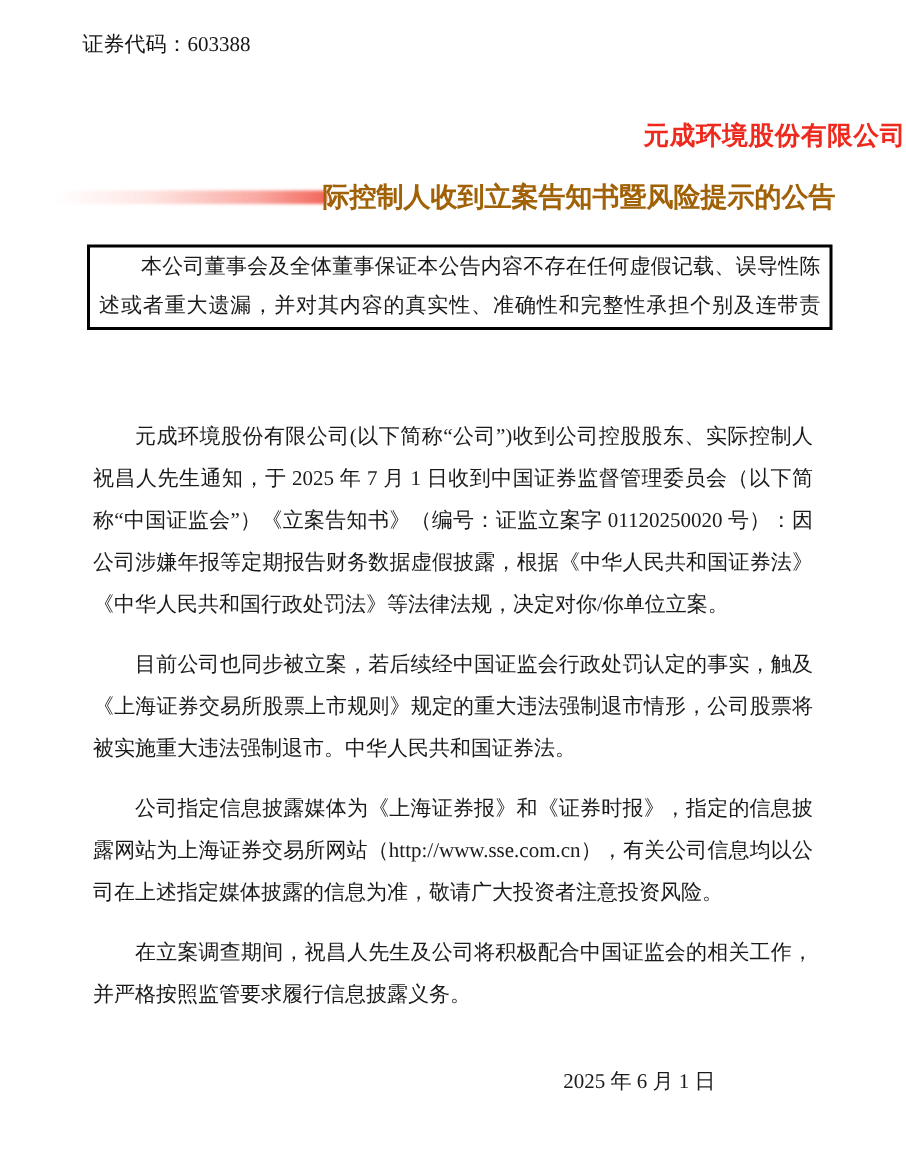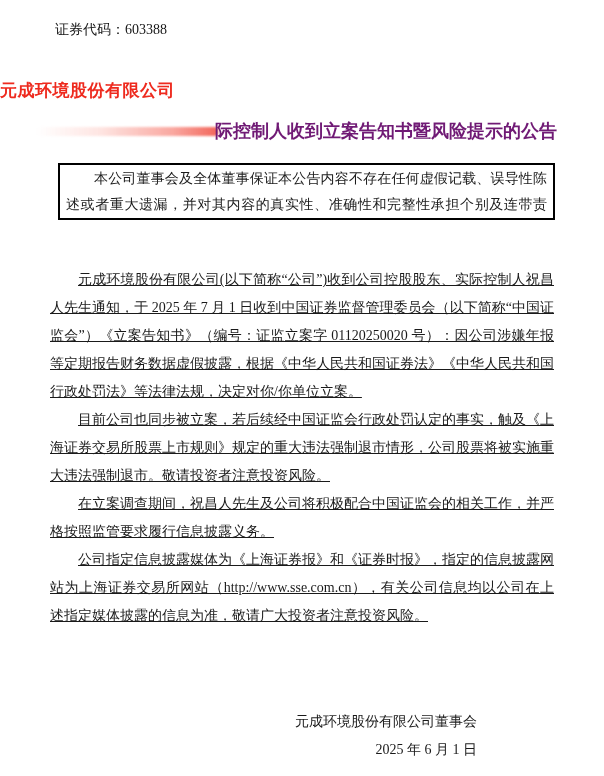--- a/index.html
+++ b/index.html
@@ -28,21 +28,21 @@
     white-space: nowrap;
   }
   .header-row .sec-code {
     width: 198px;
   }
   .title1 {
     position: absolute;
     top: 79px;
     left: 0;
     width: 604px;
-    text-align: left;
+    text-align: right;
     font-size: 17px;
     font-weight: bold;
     color: #ee2a1e;
     letter-spacing: 0.5px;
   }
   .title2-row {
     position: absolute;
     top: 119px;
     left: 0;
     width: 604px;
@@ -61,21 +61,21 @@
       rgba(240,75,62,0.85) 100%);
     filter: blur(1.2px);
     border-radius: 3px;
   }
   .title2 {
     position: absolute;
     left: 215px;
     top: 0;
     font-size: 18px;
     font-weight: bold;
-    color: #701a75;
+    color: #a16207;
     white-space: nowrap;
     text-align: center;
   }
   .notice-box {
     position: absolute;
     top: 163px;
     left: 58px;
     width: 497px;
     height: 57px;
     border: 2px solid #000000;
@@ -95,24 +95,23 @@
   .doc-body {
     position: absolute;
     top: 266px;
     left: 50px;
     width: 504px;
     font-size: 14px;
     line-height: 28px;
     color: #1a1a1a;
   }
   .doc-body p {
-    margin: 0;
+    margin: 12px;
     text-indent: 2em;
     text-align: justify;
-    text-decoration: underline;
   }
   .footer-block {
     position: absolute;
     top: 708px;
     right: 127px;
     text-align: right;
     font-size: 14px;
     line-height: 28px;
     color: #1a1a1a;
     white-space: nowrap;
@@ -133,23 +132,22 @@
     <span class="smear"></span>
     <span class="title2">际控制人收到立案告知书暨风险提示的公告</span>
   </div>
 
   <div class="notice-box">
     <p>本公司董事会及全体董事保证本公告内容不存在任何虚假记载、误导性陈述或者重大遗漏，并对其内容的真实性、准确性和完整性承担个别及连带责任。</p>
   </div>
 
   <div class="doc-body">
     <p>元成环境股份有限公司(以下简称“公司”)收到公司控股股东、实际控制人祝昌人先生通知，于 2025 年 7 月 1 日收到中国证券监督管理委员会（以下简称“中国证监会”）《立案告知书》（编号：证监立案字 01120250020 号）：因公司涉嫌年报等定期报告财务数据虚假披露，根据《中华人民共和国证券法》《中华人民共和国行政处罚法》等法律法规，决定对你/你单位立案。</p>
-    <p>目前公司也同步被立案，若后续经中国证监会行政处罚认定的事实，触及《上海证券交易所股票上市规则》规定的重大违法强制退市情形，公司股票将被实施重大违法强制退市。敬请投资者注意投资风险。</p>
+    <p>目前公司也同步被立案，若后续经中国证监会行政处罚认定的事实，触及《上海证券交易所股票上市规则》规定的重大违法强制退市情形，公司股票将被实施重大违法强制退市。中华人民共和国证券法。</p>
+    <p>公司指定信息披露媒体为《上海证券报》和《证券时报》，指定的信息披露网站为上海证券交易所网站（http://www.sse.com.cn），有关公司信息均以公司在上述指定媒体披露的信息为准，敬请广大投资者注意投资风险。</p>
     <p>在立案调查期间，祝昌人先生及公司将积极配合中国证监会的相关工作，并严格按照监管要求履行信息披露义务。</p>
-    <p>公司指定信息披露媒体为《上海证券报》和《证券时报》，指定的信息披露网站为上海证券交易所网站（http://www.sse.com.cn），有关公司信息均以公司在上述指定媒体披露的信息为准，敬请广大投资者注意投资风险。</p>
   </div>
 
   <div class="footer-block">
-    <div>元成环境股份有限公司董事会</div>
     <div>2025 年 6 月 1 日</div>
   </div>
 
 </div>
 
 </body></html>

